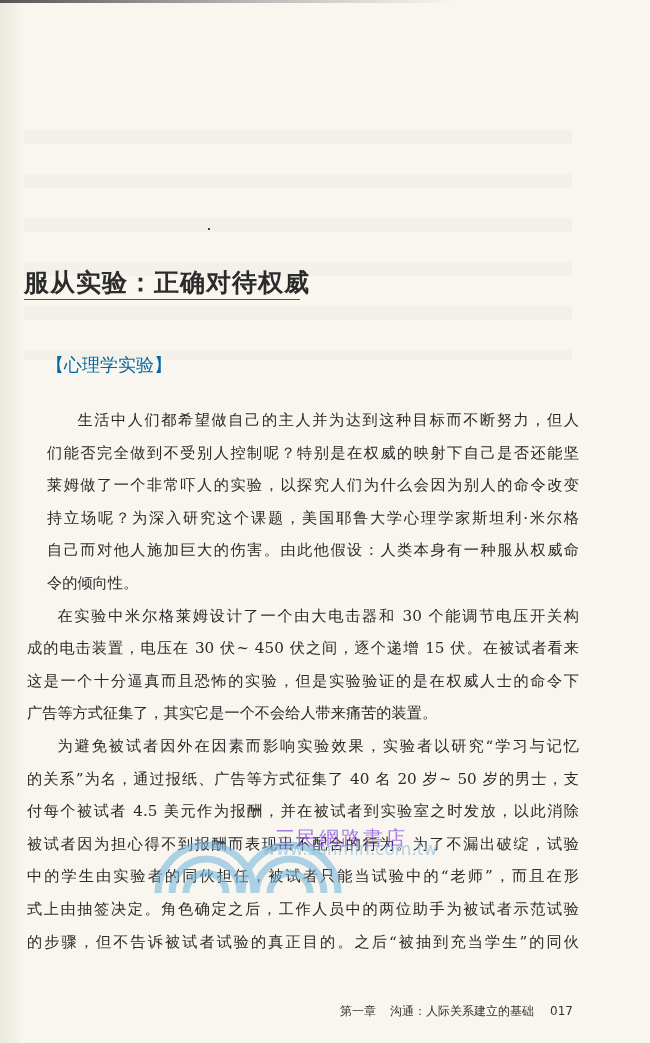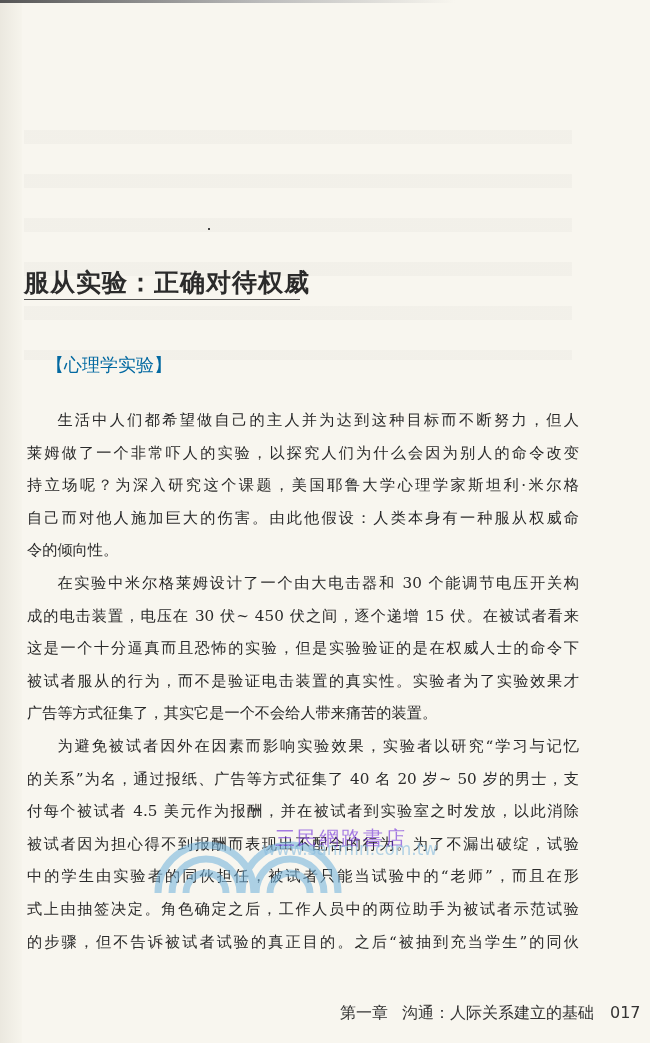--- a/index.html
+++ b/index.html
@@ -54,52 +54,52 @@
     font-family: "DejaVu Serif", serif; font-size: 20px; color: #6d28d9;
     opacity: 0.6; white-space: nowrap; letter-spacing: 2px;
   }
   .wm-url {
     position: absolute; left: 262px; top: 839px;
     font-family: "DejaVu Sans", sans-serif; font-size: 17px; color: #8dbfe0;
     opacity: 0.65; white-space: nowrap;
   }
   .footer {
     position: absolute; left: 340px; top: 1003px;
-    font-family: "DejaVu Sans", sans-serif; font-size: 16px; color: #333;
+    font-family: "DejaVu Sans", sans-serif; font-size: 12px; color: #333;
     white-space: nowrap;
   }
   .footer span { margin-right: 14px; }
   .footer .pg { margin-right: 0; margin-left: 2px; }
   .dot { position: absolute; left: 208px; top: 228px; width: 2px; height: 2px; background: #444; }
 </style>
 </head>
 <body>
 
 <div class="page-edge"></div>
 <div class="top-shadow"></div>
 <div class="ghost"></div>
 <div class="dot"></div>
 
 <h1 class="chapter-title" style="margin:0;">服从实验：正确对待权威</h1>
 
 <div class="section-label">【心理学实验】</div>
 
 <div class="body-text">
-  <p class="para" style="text-indent:0;">
+  <p class="para" style="text-indent:0;margin-left:20px;">
     <span class="line first">生活中人们都希望做自己的主人并为达到这种目标而不断努力，但人</span>
+    <span class="line">们能否完全做到不受别人控制呢？特别是在权威的映射下自己是否还能坚</span>
     <span class="line">莱姆做了一个非常吓人的实验，以探究人们为什么会因为别人的命令改变</span>
     <span class="line">持立场呢？为深入研究这个课题，美国耶鲁大学心理学家斯坦利·米尔格</span>
     <span class="line">自己而对他人施加巨大的伤害。由此他假设：人类本身有一种服从权威命</span>
     <span class="line last">令的倾向性。</span>
   </p>
   <p class="para" style="text-indent:0;">
     <span class="line first">在实验中米尔格莱姆设计了一个由大电击器和 30 个能调节电压开关构</span>
     <span class="line">成的电击装置，电压在 30 伏~ 450 伏之间，逐个递增 15 伏。在被试者看来</span>
     <span class="line">这是一个十分逼真而且恐怖的实验，但是实验验证的是在权威人士的命令下</span>
-    <span class="line">被试者服从的行为，而不是验证电击装置的真实性。实验者为了实验效果才</span>
     <span class="line last">广告等方式征集了，其实它是一个不会给人带来痛苦的装置。</span>
   </p>
   <p class="para" style="text-indent:0;">
     <span class="line first">为避免被试者因外在因素而影响实验效果，实验者以研究“学习与记忆</span>
     <span class="line">的关系”为名，通过报纸、广告等方式征集了 40 名 20 岁~ 50 岁的男士，支</span>
     <span class="line">付每个被试者 4.5 美元作为报酬，并在被试者到实验室之时发放，以此消除</span>
     <span class="line">被试者因为担心得不到报酬而表现出不配合的行为。为了不漏出破绽，试验</span>
     <span class="line">中的学生由实验者的同伙担任，被试者只能当试验中的“老师”，而且在形</span>
     <span class="line">式上由抽签决定。角色确定之后，工作人员中的两位助手为被试者示范试验</span>
     <span class="line">的步骤，但不告诉被试者试验的真正目的。之后“被抽到充当学生”的同伙</span>

